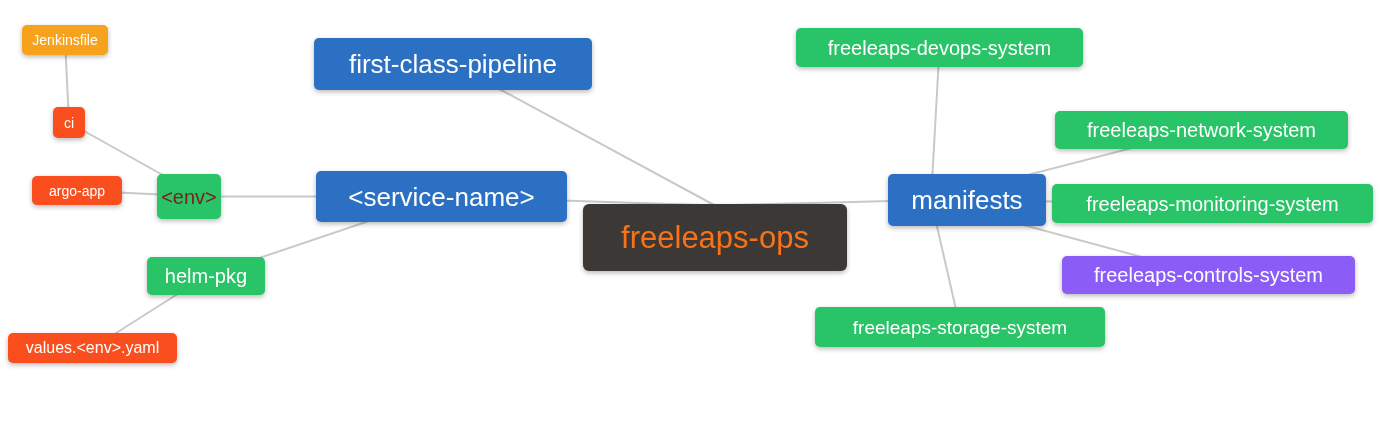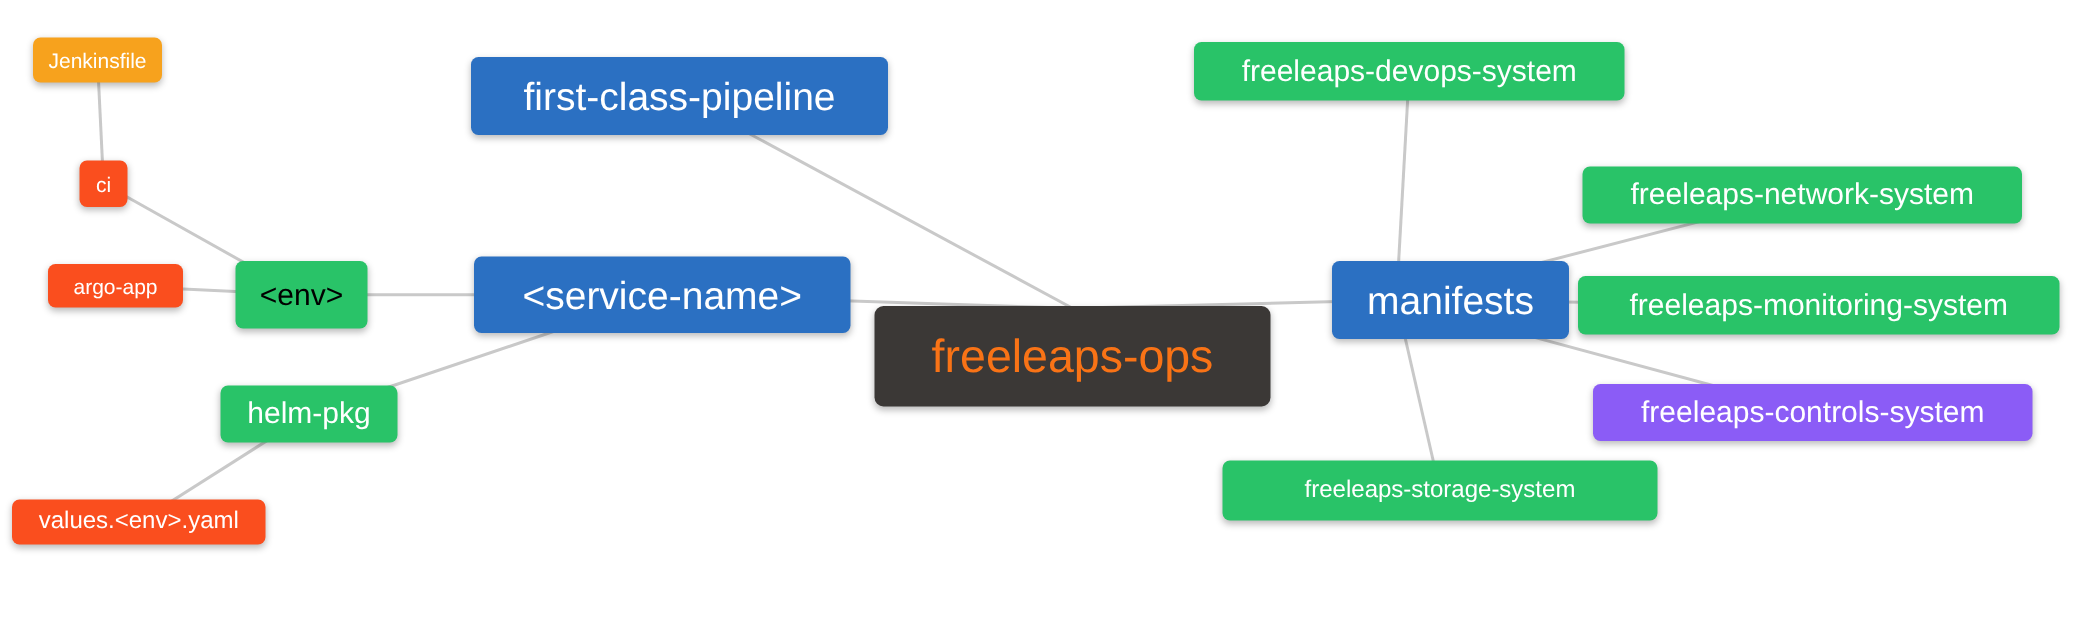--- a/index.html
+++ b/index.html
@@ -67,21 +67,21 @@
     </div>
     <div class="node" style="left: 314px; top: 38px; width: 278px; height: 52px; font-size: 26px; background: rgb(43, 112, 194); color: rgb(255, 255, 255);">
       <span class="node-label">first-class-pipeline</span>
     </div>
     <div class="node" style="left: 316px; top: 171px; width: 251px; height: 51px; font-size: 26px; background: rgb(43, 112, 194); color: rgb(255, 255, 255);">
       <span class="node-label">&lt;service-name&gt;</span>
     </div>
     <div class="node" style="left: 888px; top: 174px; width: 158px; height: 52px; font-size: 26px; background: rgb(43, 112, 194); color: rgb(255, 255, 255);">
       <span class="node-label">manifests</span>
     </div>
-    <div class="node" style="left: 157px; top: 174px; width: 88px; height: 45px; font-size: 20px; background: rgb(41, 195, 104); color: #000000;">
+    <div class="node" style="left: 157px; top: 174px; width: 64px; height: 45px; font-size: 20px; background: rgb(41, 195, 104); color: #7f1d1d;">
       <span class="node-label">&lt;env&gt;</span>
     </div>
     <div class="node" style="left: 147px; top: 257px; width: 118px; height: 38px; font-size: 20px; background: rgb(41, 195, 104); color: rgb(255, 255, 255);">
       <span class="node-label">helm-pkg</span>
     </div>
     <div class="node" style="left: 22px; top: 25px; width: 86px; height: 30px; font-size: 14px; background: rgb(247, 162, 29); color: rgb(255, 255, 255); justify-content: center;">
       <span class="node-label">Jenkinsfile</span>
     </div>
     <div class="node" style="left: 53px; top: 107px; width: 32px; height: 31px; font-size: 14px; background: rgb(250, 78, 30); color: rgb(255, 255, 255);">
       <span class="node-label">ci</span>
@@ -97,16 +97,16 @@
     </div>
     <div class="node" style="left: 1055px; top: 111px; width: 293px; height: 38px; font-size: 20px; background: rgb(41, 195, 104); color: rgb(255, 255, 255);">
       <span class="node-label">freeleaps-network-system</span>
     </div>
     <div class="node" style="left: 1052px; top: 184px; width: 321px; height: 39px; font-size: 20px; background: rgb(41, 195, 104); color: rgb(255, 255, 255);">
       <span class="node-label">freeleaps-monitoring-system</span>
     </div>
     <div class="node" style="left: 1062px; top: 256px; width: 293px; height: 38px; font-size: 20px; background: #8b5cf6; color: rgb(255, 255, 255);">
       <span class="node-label">freeleaps-controls-system</span>
     </div>
-    <div class="node" style="left: 815px; top: 307px; width: 290px; height: 40px; font-size: 16px; background: rgb(41, 195, 104); color: rgb(255, 255, 255);">
+    <div class="node" style="left: 815px; top: 307px; width: 290px; height: 40px; font-size: 19px; background: rgb(41, 195, 104); color: rgb(255, 255, 255);">
       <span class="node-label">freeleaps-storage-system</span>
     </div>
   </div>
 
 </body></html>

